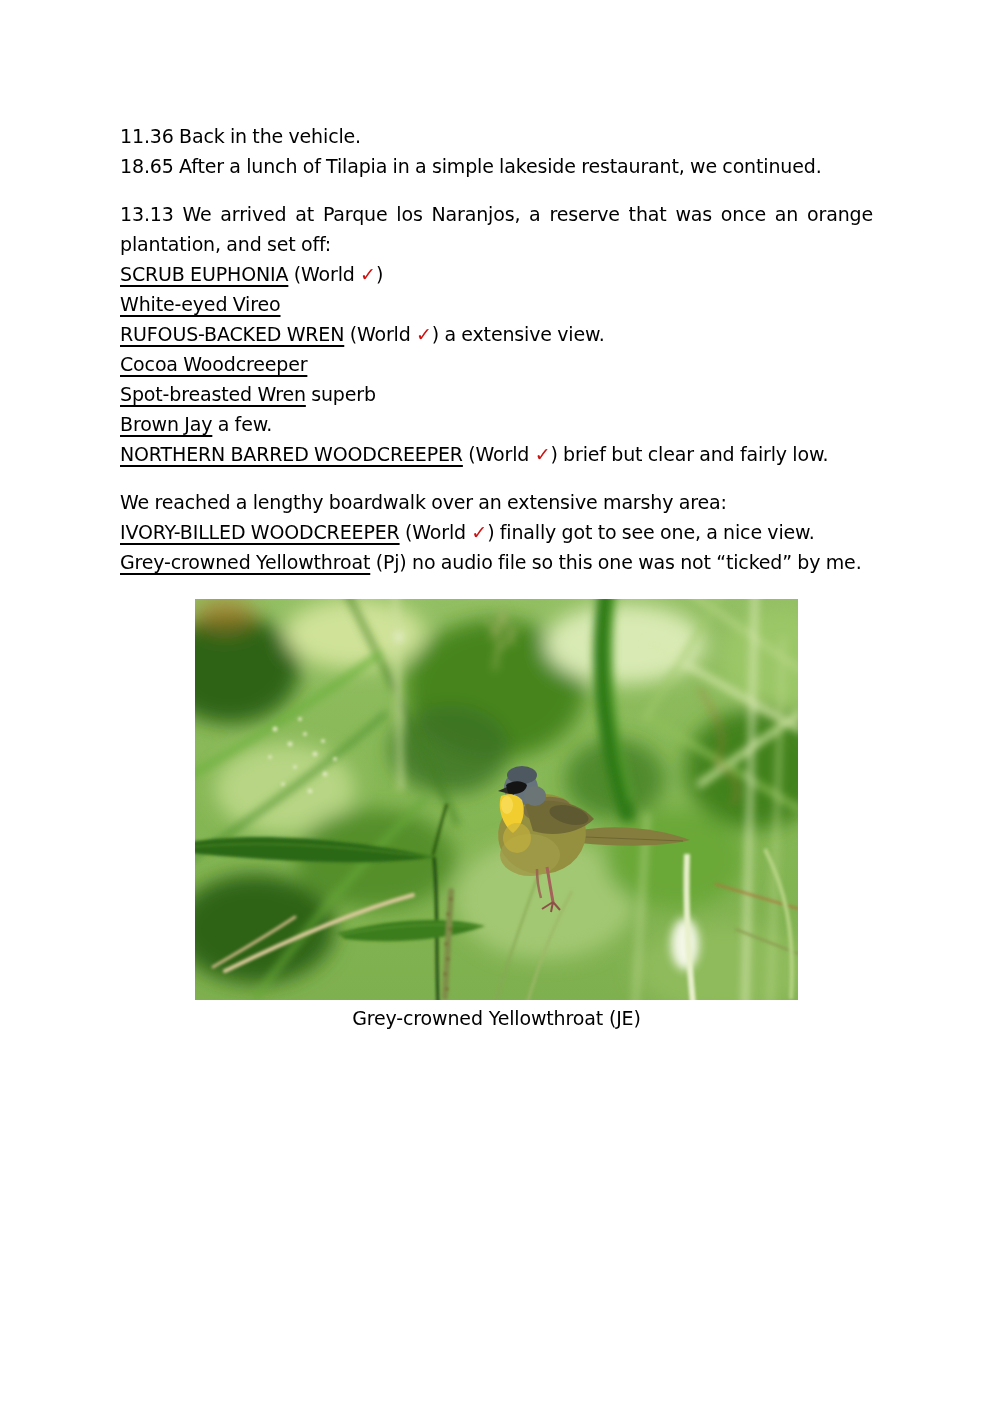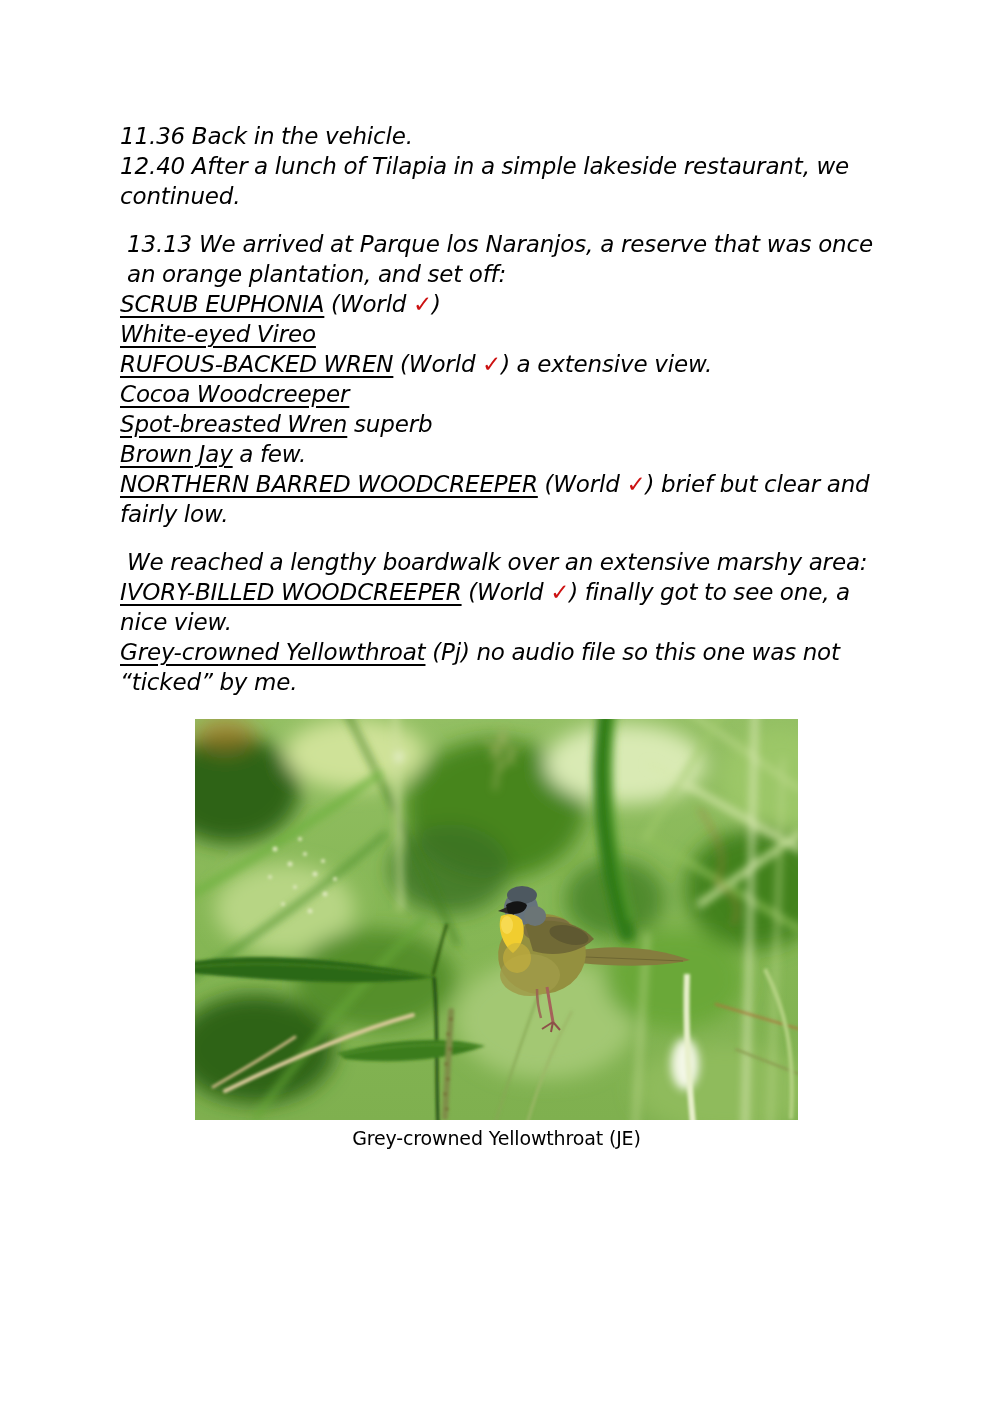--- a/index.html
+++ b/index.html
@@ -1,34 +1,34 @@
 <!DOCTYPE html>
 <html><head>
 <meta charset="utf-8">
 <style>
   html,body{margin:0;padding:0;background:#ffffff;}
   body{width:992px;height:1403px;position:relative;overflow:hidden;
        font-family:"DejaVu Sans",sans-serif;color:#000;}
   .page{position:absolute;left:120px;top:121px;width:753px;}
-  p{margin:0;font-size:23px;line-height:30px;letter-spacing:-0.15px;word-spacing:-0.5px;font-style:italic;}
-  .gap{margin-top:18px;margin-left:7px;}
+  p{margin:0;font-size:19px;line-height:30px;letter-spacing:-0.15px;word-spacing:-0.5px;}
+  .gap{margin-top:18px;}
   .just{text-align:justify;}
   .bird{text-decoration:underline;text-decoration-thickness:1.6px;text-underline-offset:4px;}
   .check{color:#cc1111;font-weight:bold;}
   figure{margin:22px auto 12px auto;width:603px;}
   figure svg{display:block;}
   figcaption{margin-top:3px;text-align:center;font-size:19px;line-height:30px;letter-spacing:-0.15px;}
 </style>
 </head>
 <body>
 
 <div class="page">
 
   <p><span>11.36 Back in the vehicle.</span></p>
-  <p><span>12.40 After a lunch of Tilapia in a simple lakeside restaurant, we continued.</span></p>
+  <p><span>18.65 After a lunch of Tilapia in a simple lakeside restaurant, we continued.</span></p>
 
   <p class="gap just"><span>13.13 We arrived at Parque los Naranjos, a reserve that was once an orange plantation, and set off:</span></p>
 
   <p><span class="bird">SCRUB EUPHONIA</span><span> (World </span><span class="check">✓</span><span>)</span></p>
 
   <p><span class="bird">White-eyed Vireo</span></p>
 
   <p><span class="bird">RUFOUS-BACKED WREN</span><span> (World </span><span class="check">✓</span><span>) a extensive view.</span></p>
 
   <p><span class="bird">Cocoa Woodcreeper</span></p>

